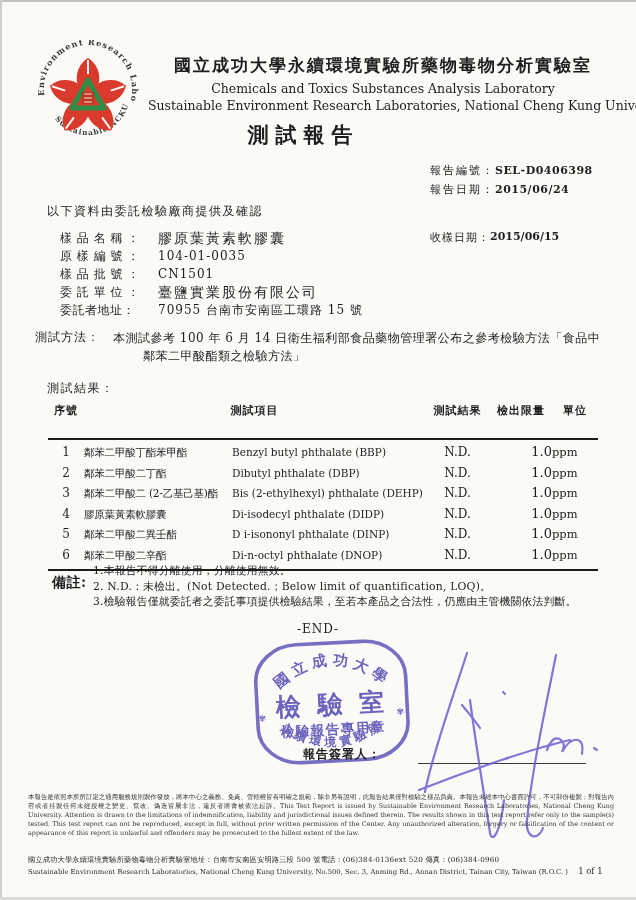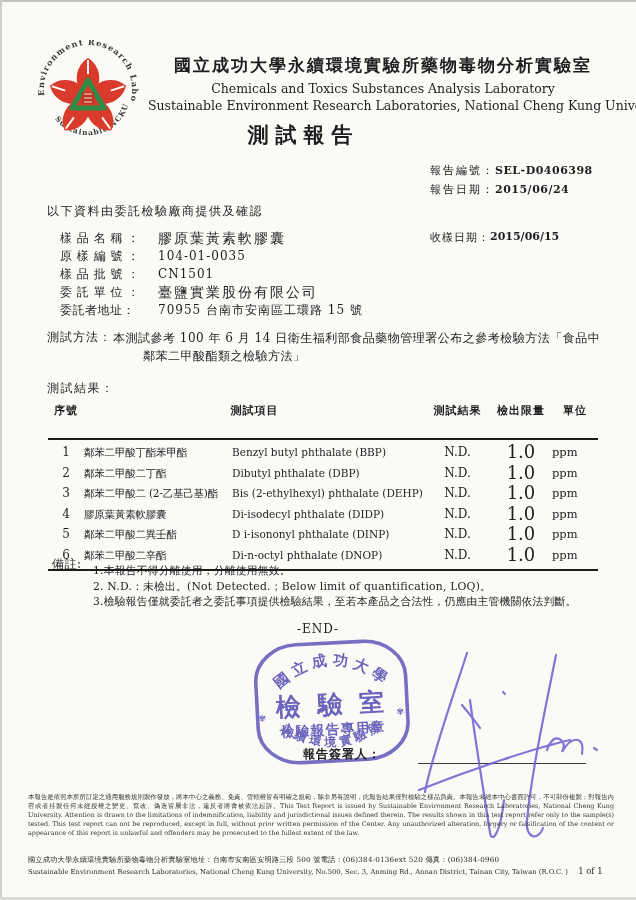--- a/index.html
+++ b/index.html
@@ -31,42 +31,42 @@
 
   .sample{left:60px;top:229px;font-size:12px;}
   .sample-row{display:flex;line-height:18px;}
   .sample-row .lbl{width:86px;letter-spacing:.5px;}
   .sample-row .val{margin-left:12px;letter-spacing:1px;}
   .sample-row .val.big{font-size:14px;letter-spacing:2px;}
   .received{left:430px;top:230px;font-size:11px;display:flex;}
   .received .lbl{letter-spacing:1px;}
   .received .val{font-weight:600;}
 
-  .method-lbl{left:47px;top:329px;font-size:12px;letter-spacing:1px;}
+  .method-lbl{left:35px;top:329px;font-size:12px;letter-spacing:1px;}
   .method-body{left:113px;top:329px;width:505px;font-size:12px;line-height:18px;letter-spacing:.5px;}
   .method-l2{margin-left:30px;}
 
   .results-lbl{left:47px;top:380px;font-size:12px;letter-spacing:1.5px;}
 
   
   .rtable{left:48px;top:403px;width:550px;font-size:11px;}
   .thead{display:grid;grid-template-columns:36px 341px 65px 62px 46px;
          border-bottom:2.5px solid #1c1c1c;padding-bottom:20px;font-weight:bold;letter-spacing:1px;}
   .thead div{text-align:center;}
   .trow{display:grid;grid-template-columns:36px 148px 193px 65px 62px 46px;line-height:20.5px;align-items:center;}
   .trow .c-no{text-align:center;font-size:12px;}
   .trow .c-zh{font-size:10.5px;white-space:nowrap;letter-spacing:-.2px;}
   .trow .c-en{font-size:10.5px;white-space:nowrap;}
   .trow .c-res{text-align:center;font-size:12px;}
-  .trow .c-loq{text-align:center;font-size:18px;}
+  .trow .c-loq{text-align:right;font-size:13px;}
   .trow .c-unit{text-align:left;font-size:11.5px;}
   .tbody{border-bottom:2px solid #1c1c1c;padding:2px 0 4px 0;}
 
   
-  .notes-lbl{left:52px;top:556px;font-size:12px;letter-spacing:.5px;}
+  .notes-lbl{left:52px;top:574px;font-size:14px;letter-spacing:.5px;font-weight:bold;}
   .notes{left:93px;top:563px;width:510px;font-size:10.8px;}
   .notes div{line-height:15.5px;letter-spacing:.2px;}
   .end-mark{left:0;top:622px;width:636px;text-align:center;font-size:12px;letter-spacing:1px;}
 
   
   .stamp{left:250px;top:634px;transform:rotate(-3deg);opacity:.88;}
 
   
   .sign-lbl{left:303px;top:746px;font-size:12px;font-weight:700;letter-spacing:1px;}
   .sign-line{left:418px;top:763px;width:168px;border-top:1.5px solid #3a3a3a;height:0;}

